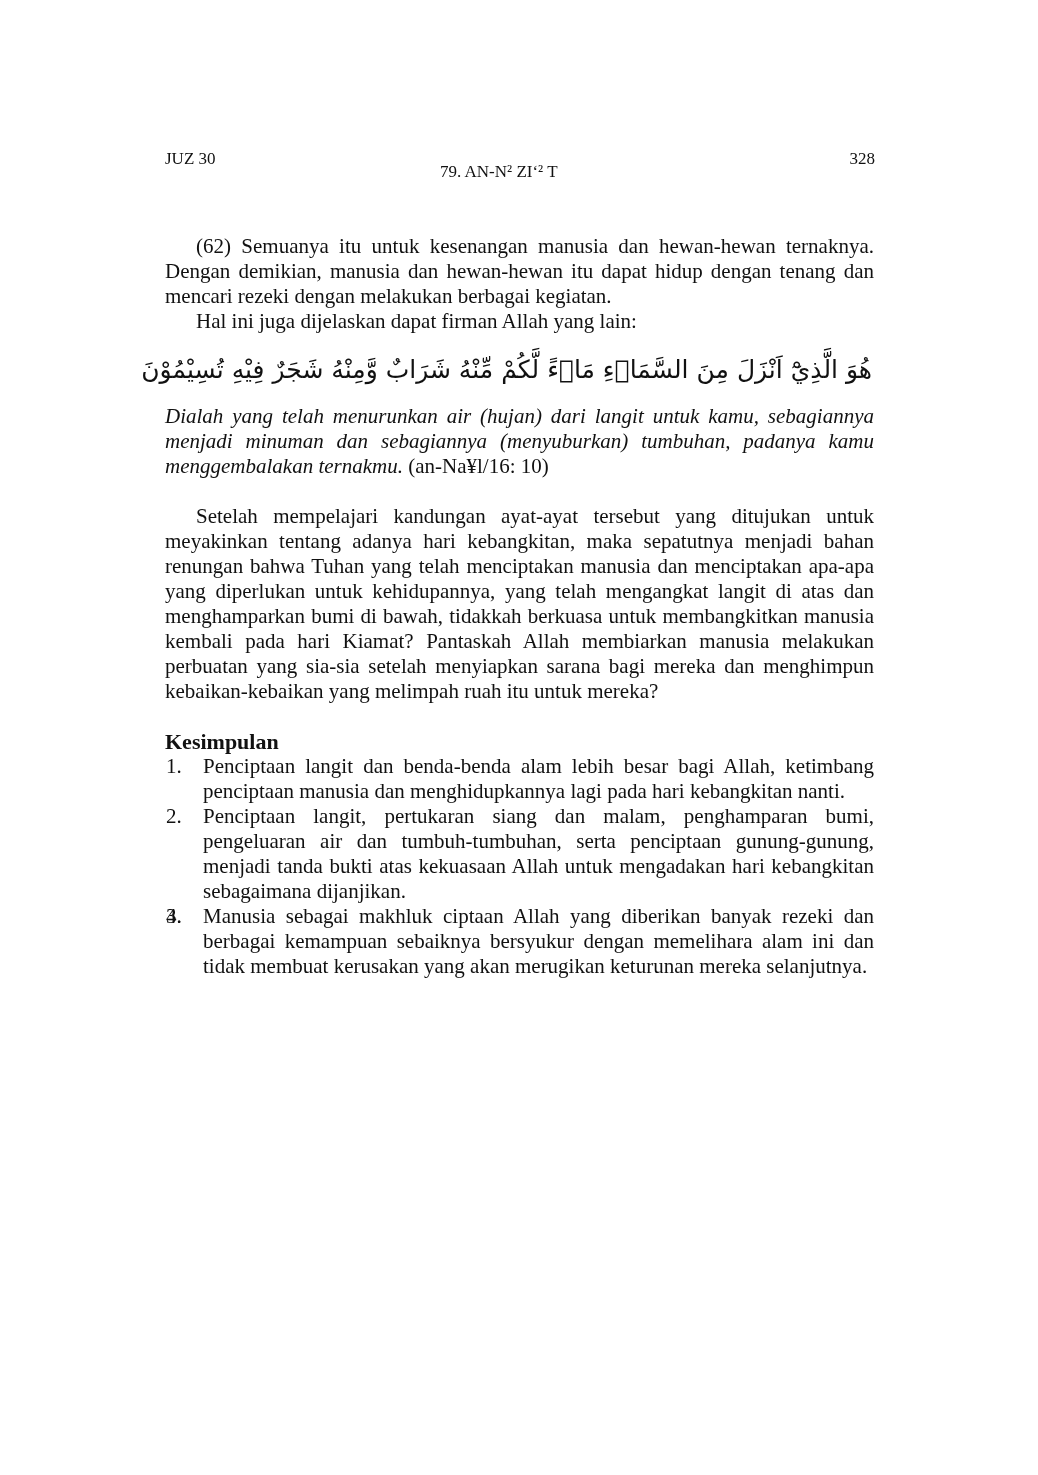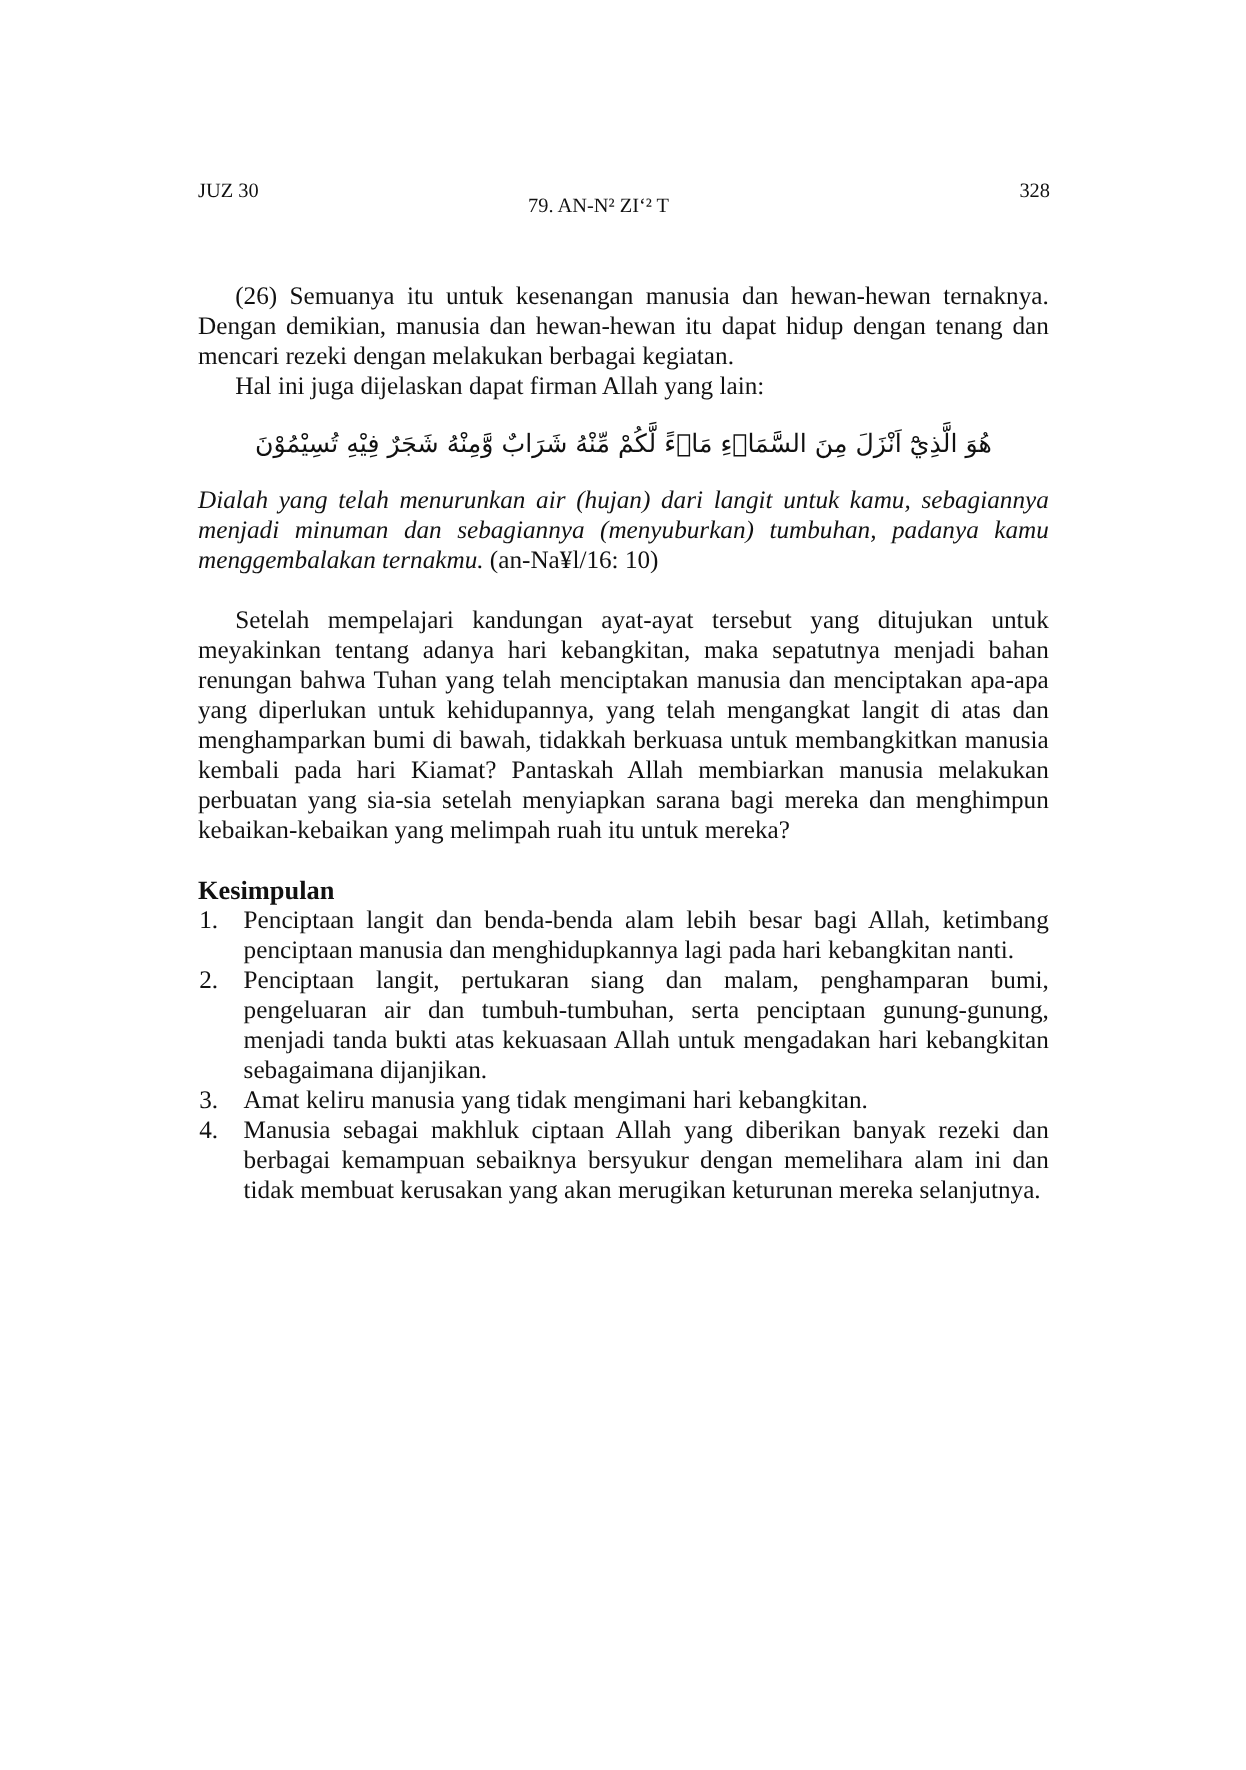--- a/index.html
+++ b/index.html
@@ -42,21 +42,21 @@
       text-indent: 31px;
       hyphens: none;
     }
     .para.plain {
       text-indent: 31px;
     }
     .arabic {
       direction: rtl;
       text-align: center;
       font-family: "DejaVu Sans", sans-serif;
-      font-size: 21px;
+      font-size: 25px;
       line-height: 44px;
       margin: 14px 0 12px 0;
       padding: 0 2px;
       white-space: nowrap;
       letter-spacing: 0;
     }
     .translation {
       margin: 0;
       text-align: justify;
       font-style: italic;
@@ -92,21 +92,21 @@
 </head>
 <body>
 
 <div class="page-header">
   <span class="left">JUZ 30</span>
   <span class="center">79. AN-N² ZI‘² T</span>
   <span class="right">328</span>
 </div>
 
 <div class="content">
-  <p class="para">(26) Semuanya itu untuk kesenangan manusia dan hewan-hewan ternaknya. Dengan demikian, manusia dan hewan-hewan itu dapat hidup dengan tenang dan mencari rezeki dengan melakukan berbagai kegiatan.</p>
+  <p class="para">(62) Semuanya itu untuk kesenangan manusia dan hewan-hewan ternaknya. Dengan demikian, manusia dan hewan-hewan itu dapat hidup dengan tenang dan mencari rezeki dengan melakukan berbagai kegiatan.</p>
   <p class="para plain">Hal ini juga dijelaskan dapat firman Allah yang lain:</p>
 
   <div class="arabic" lang="ar">هُوَ الَّذِيْٓ اَنْزَلَ مِنَ السَّمَاۤءِ مَاۤءً لَّكُمْ مِّنْهُ شَرَابٌ وَّمِنْهُ شَجَرٌ فِيْهِ تُسِيْمُوْنَ</div>
 
   <p class="translation"><span>Dialah yang telah menurunkan air (hujan) dari langit untuk kamu, sebagiannya menjadi minuman dan sebagiannya (menyuburkan) tumbuhan, padanya kamu menggembalakan ternakmu.</span><span class="ref"> (an-Na¥l/16: 10)</span></p>
 
   <div class="spacer-1"></div>
 
   <p class="para">Setelah mempelajari kandungan ayat-ayat tersebut yang ditujukan untuk meyakinkan tentang adanya hari kebangkitan, maka sepatutnya menjadi bahan renungan bahwa Tuhan yang telah menciptakan manusia dan menciptakan apa-apa yang diperlukan untuk kehidupannya, yang telah mengangkat langit di atas dan menghamparkan bumi di bawah, tidakkah berkuasa untuk membangkitkan manusia kembali pada hari Kiamat? Pantaskah Allah membiarkan manusia melakukan perbuatan yang sia-sia setelah menyiapkan sarana bagi mereka dan menghimpun kebaikan-kebaikan yang melimpah ruah itu untuk mereka?</p>
 
@@ -117,20 +117,19 @@
     <li>
       <span class="num">1.</span>
       <span>Penciptaan langit dan benda-benda alam lebih besar bagi Allah, ketimbang penciptaan manusia dan menghidupkannya lagi pada hari kebangkitan nanti.</span>
     </li>
     <li>
       <span class="num">2.</span>
       <span>Penciptaan langit, pertukaran siang dan malam, penghamparan bumi, pengeluaran air dan tumbuh-tumbuhan, serta penciptaan gunung-gunung, menjadi tanda bukti atas kekuasaan Allah untuk mengadakan hari kebangkitan sebagaimana dijanjikan.</span>
     </li>
     <li>
       <span class="num">3.</span>
-      <span>Amat keliru manusia yang tidak mengimani hari kebangkitan.</span>
     </li>
     <li>
       <span class="num">4.</span>
       <span>Manusia sebagai makhluk ciptaan Allah yang diberikan banyak rezeki dan berbagai kemampuan sebaiknya bersyukur dengan memelihara alam ini dan tidak membuat kerusakan yang akan merugikan keturunan mereka selanjutnya.</span>
     </li>
   </ol>
 </div>
 
 </body></html>

